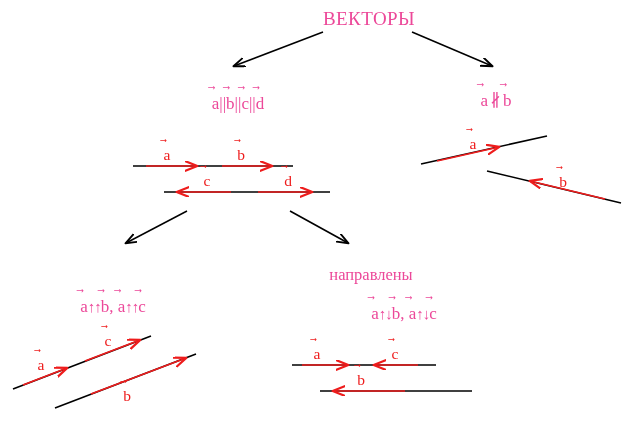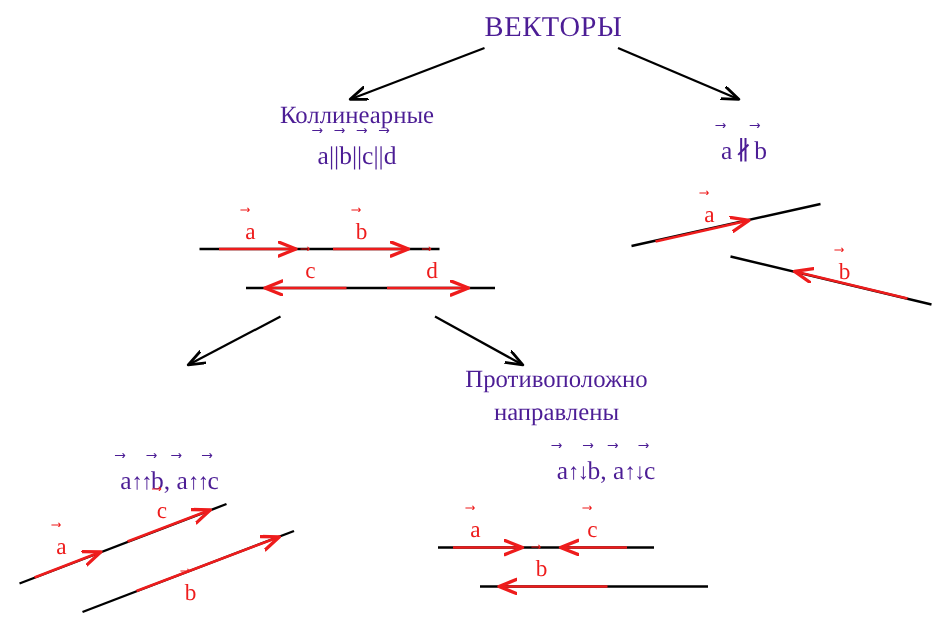--- a/index.html
+++ b/index.html
@@ -25,21 +25,21 @@
     position: absolute;
     left: 0; top: 0;
     width: 623px;
     height: 429px;
     pointer-events: none;
   }
   .lbl {
     position: absolute;
     white-space: nowrap;
     line-height: 1.12;
-    color: #4c1d95;
+    color: #ec4899;
   }
   .lbl.center { transform: translateX(-50%); text-align: center; }
   .title-txt { font-size: 19px; letter-spacing: .4px; }
   .node-txt  { font-size: 16.5px; }
   .formula   { font-size: 17px; font-family: "Liberation Serif","DejaVu Serif",serif; }
   .vec {
     position: relative;
     display: inline-block;
     padding-top: 1px;
   }
@@ -121,34 +121,32 @@
       <line x1="302" y1="365" x2="348" y2="365" stroke="#ee1c1c" stroke-width="1.7" marker-end="url(#redarrow)"></line>
       <line x1="418" y1="365" x2="374" y2="365" stroke="#ee1c1c" stroke-width="1.7" marker-end="url(#redarrow)"></line>
 
       <line x1="320" y1="391" x2="472" y2="391" stroke="#000" stroke-width="1.6"></line>
       <line x1="405" y1="391" x2="333" y2="391" stroke="#ee1c1c" stroke-width="1.7" marker-end="url(#redarrow)"></line>
     </g>
   </svg>
 
   <div class="lbl center title-txt" style="left:369px; top:8px;">ВЕКТОРЫ</div>
 
-  <div class="lbl center node-txt" style="left:238px; top:68px;">Коллинеарные</div>
   <div class="lbl center formula" style="left:238px; top:93px;">
     <span class="vec"><span class="vbar">⃗</span><span>a</span></span><span>||</span><span class="vec"><span class="vbar">⃗</span><span>b</span></span><span>||</span><span class="vec"><span class="vbar">⃗</span><span>c</span></span><span>||</span><span class="vec"><span class="vbar">⃗</span><span>d</span></span>
   </div>
 
   <div class="lbl center formula" style="left:496px; top:90px;">
     <span class="vec"><span class="vbar">⃗</span><span>a</span></span><span style="margin:0 2px;">∦</span><span class="vec"><span class="vbar">⃗</span><span>b</span></span>
   </div>
 
-  <div class="lbl center formula" style="left:113px; top:296px;margin-top:14px;">
+  <div class="lbl center formula" style="left:113px; top:296px;">
     <span class="vec"><span class="vbar">⃗</span><span>a</span></span><span class="arrchar">↑↑</span><span class="vec"><span class="vbar">⃗</span><span>b</span></span><span>,&nbsp;</span><span class="vec"><span class="vbar">⃗</span><span>a</span></span><span class="arrchar">↑↑</span><span class="vec"><span class="vbar">⃗</span><span>c</span></span>
   </div>
 
-  <div class="lbl center node-txt" style="left:371px; top:244px;">Противоположно</div>
   <div class="lbl center node-txt" style="left:371px; top:266px;">направлены</div>
   <div class="lbl center formula" style="left:371px; top:303px;margin-left:33px;">
     <span class="vec"><span class="vbar">⃗</span><span>a</span></span><span class="arrchar">↑↓</span><span class="vec"><span class="vbar">⃗</span><span>b</span></span><span>,&nbsp;</span><span class="vec"><span class="vbar">⃗</span><span>a</span></span><span class="arrchar">↑↓</span><span class="vec"><span class="vbar">⃗</span><span>c</span></span>
   </div>
 
   <div class="lbl center redlbl" style="left:167px; top:145px;">
     <span class="vec"><span class="vbar">⃗</span><span>a</span></span>
   </div>
   <div class="lbl center redlbl" style="left:241px; top:145px;">
     <span class="vec"><span class="vbar">⃗</span><span>b</span></span>

